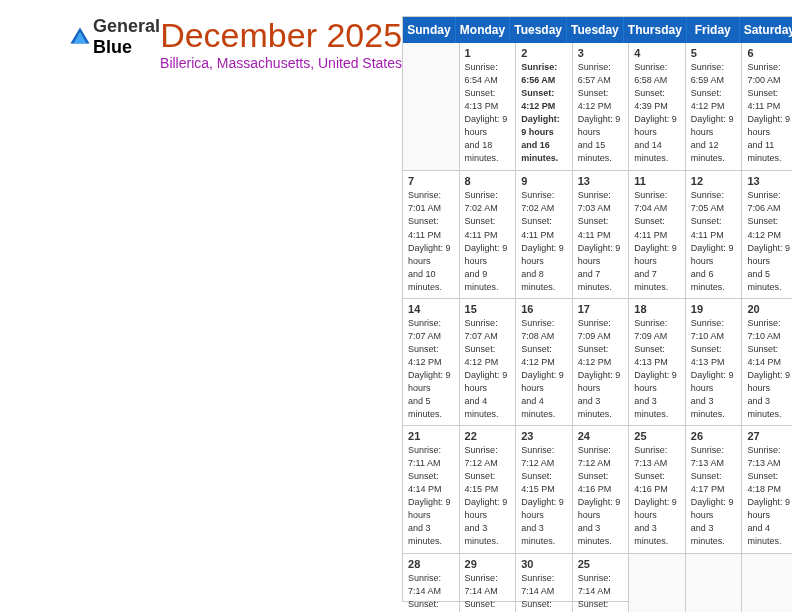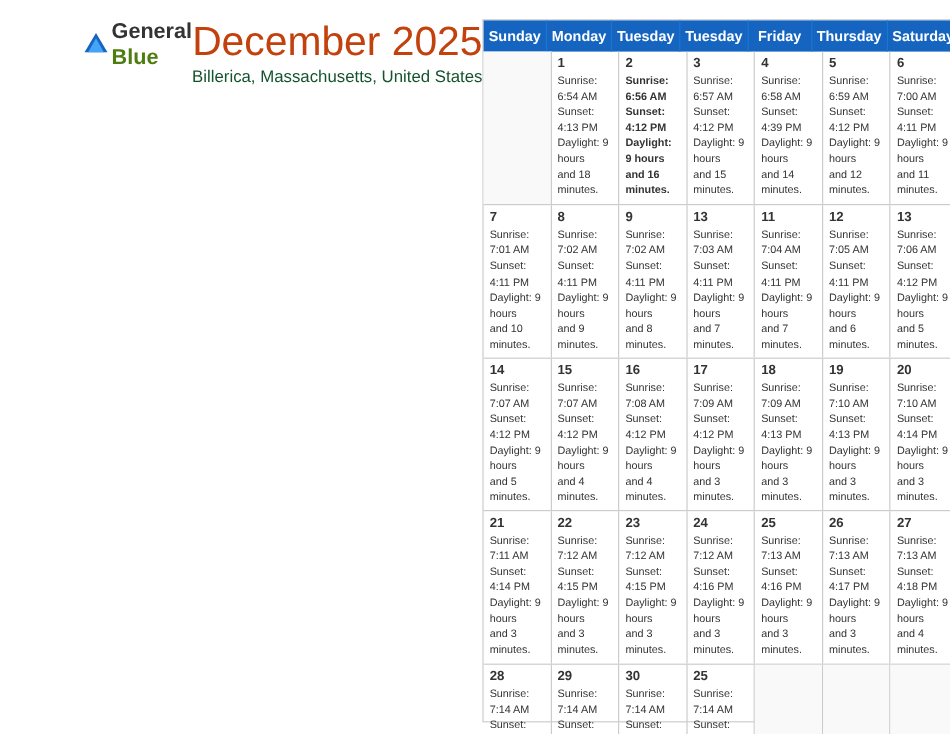--- a/index.html
+++ b/index.html
@@ -30,38 +30,38 @@
       gap: 2px;
     }
     .logo-text-general {
       font-size: 18px;
       font-weight: bold;
       color: #333;
     }
     .logo-text-blue {
       font-size: 18px;
       font-weight: bold;
-      color: #4d7c0f;
+      color: #000000;
     }
     .logo-icon {
       width: 22px;
       height: 22px;
       margin-left: 1px;
     }
     .title-block {
       text-align: right;
     }
     .month-title {
       font-size: 34px;
       font-weight: normal;
       color: #c2410c;
     }
     .location {
       font-size: 14px;
-      color: #14532d;
+      color: #a21caf;
     }
     .calendar {
       flex: 1;
       display: flex;
       flex-direction: column;
       border: 1px solid #ccc;
     }
     .cal-header {
       display: grid;
       grid-template-columns: repeat(7, 1fr);
@@ -129,22 +129,22 @@
       <div class="location">Billerica, Massachusetts, United States</div>
     </div>
   </div>
 
   <div class="calendar">
     <div class="cal-header" id="cal-header-row">
         <div class="cal-header-cell">Sunday</div>
         <div class="cal-header-cell">Monday</div>
         <div class="cal-header-cell">Tuesday</div>
         <div class="cal-header-cell">Tuesday</div>
+        <div class="cal-header-cell">Thursday</div>
         <div class="cal-header-cell">Friday</div>
-        <div class="cal-header-cell">Thursday</div>
         <div class="cal-header-cell">Saturday</div>
       </div>
     <div class="cal-body" id="cal-body">
         <div class="cal-week">
           <div class="cal-cell empty"></div>
           <div class="cal-cell">
             <div class="day-num">1</div>
             <div class="day-info" style="white-space: pre-line;">Sunrise: 6:54 AM
 Sunset: 4:13 PM
 Daylight: 9 hours

